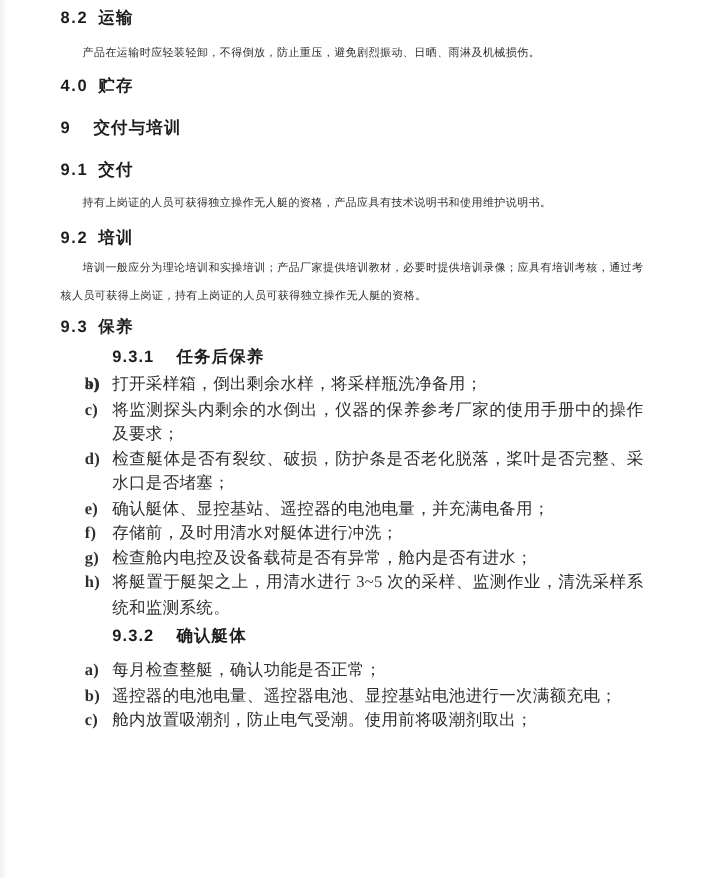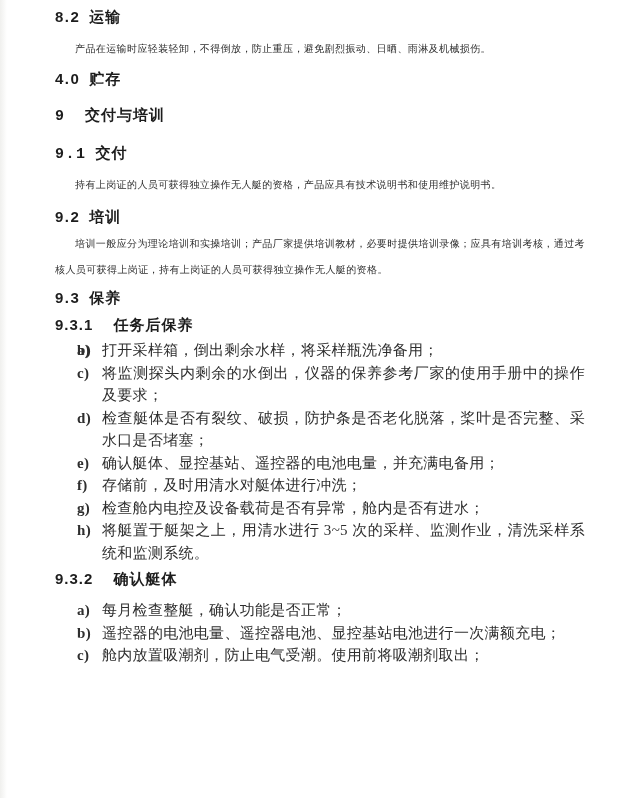--- a/index.html
+++ b/index.html
@@ -25,21 +25,21 @@
     font-family:"Liberation Sans","DejaVu Sans",sans-serif;
     font-weight:bold;
     font-size:15px;line-height:22px;
     color:#1d1d1d;
     margin:0;
     letter-spacing:1px;
   }
   .hd .num{display:inline-block;letter-spacing:1.5px;}
   .sec  .num{margin-right:9px;}
   .chap .num{min-width:30px;margin-right:0;}
-  .sub  .num{margin-right:20px;letter-spacing:1px;}
+  .sub  .num{margin-right:20px;letter-spacing:1px;margin-left:47px;}
   
   .para{
     margin:0;
     font-size:10px;line-height:26px;
     text-indent:2em;
     text-align:justify;
     letter-spacing:0.4px;
     color:#2e2e2e;
   }
   
@@ -57,21 +57,21 @@
   }
   .citem .marker{
     position:absolute;left:22px;top:0;
     font-family:"Liberation Serif","DejaVu Serif",serif;
     font-weight:bold;
     font-style:normal;
   }
   
   .g3{margin-top:3px;}  .g4{margin-top:4px;}  .g5{margin-top:5px;}
   .g6{margin-top:6px;}  .g8{margin-top:8px;}  .g9{margin-top:9px;}
-  .g16{margin-top:16px;font-family:Liberation Mono, monospace;}
+  .g16{margin-top:16px;}
 </style>
 </head>
 <body>
 
 <div class="page">
   <div class="page-edge"></div>
 
   <h2 class="hd sec"><span class="num">8.2</span><span>运输</span></h2>
 
   <p class="para g8">产品在运输时应轻装轻卸，不得倒放，防止重压，避免剧烈振动、日晒、雨淋及机械损伤。</p>

